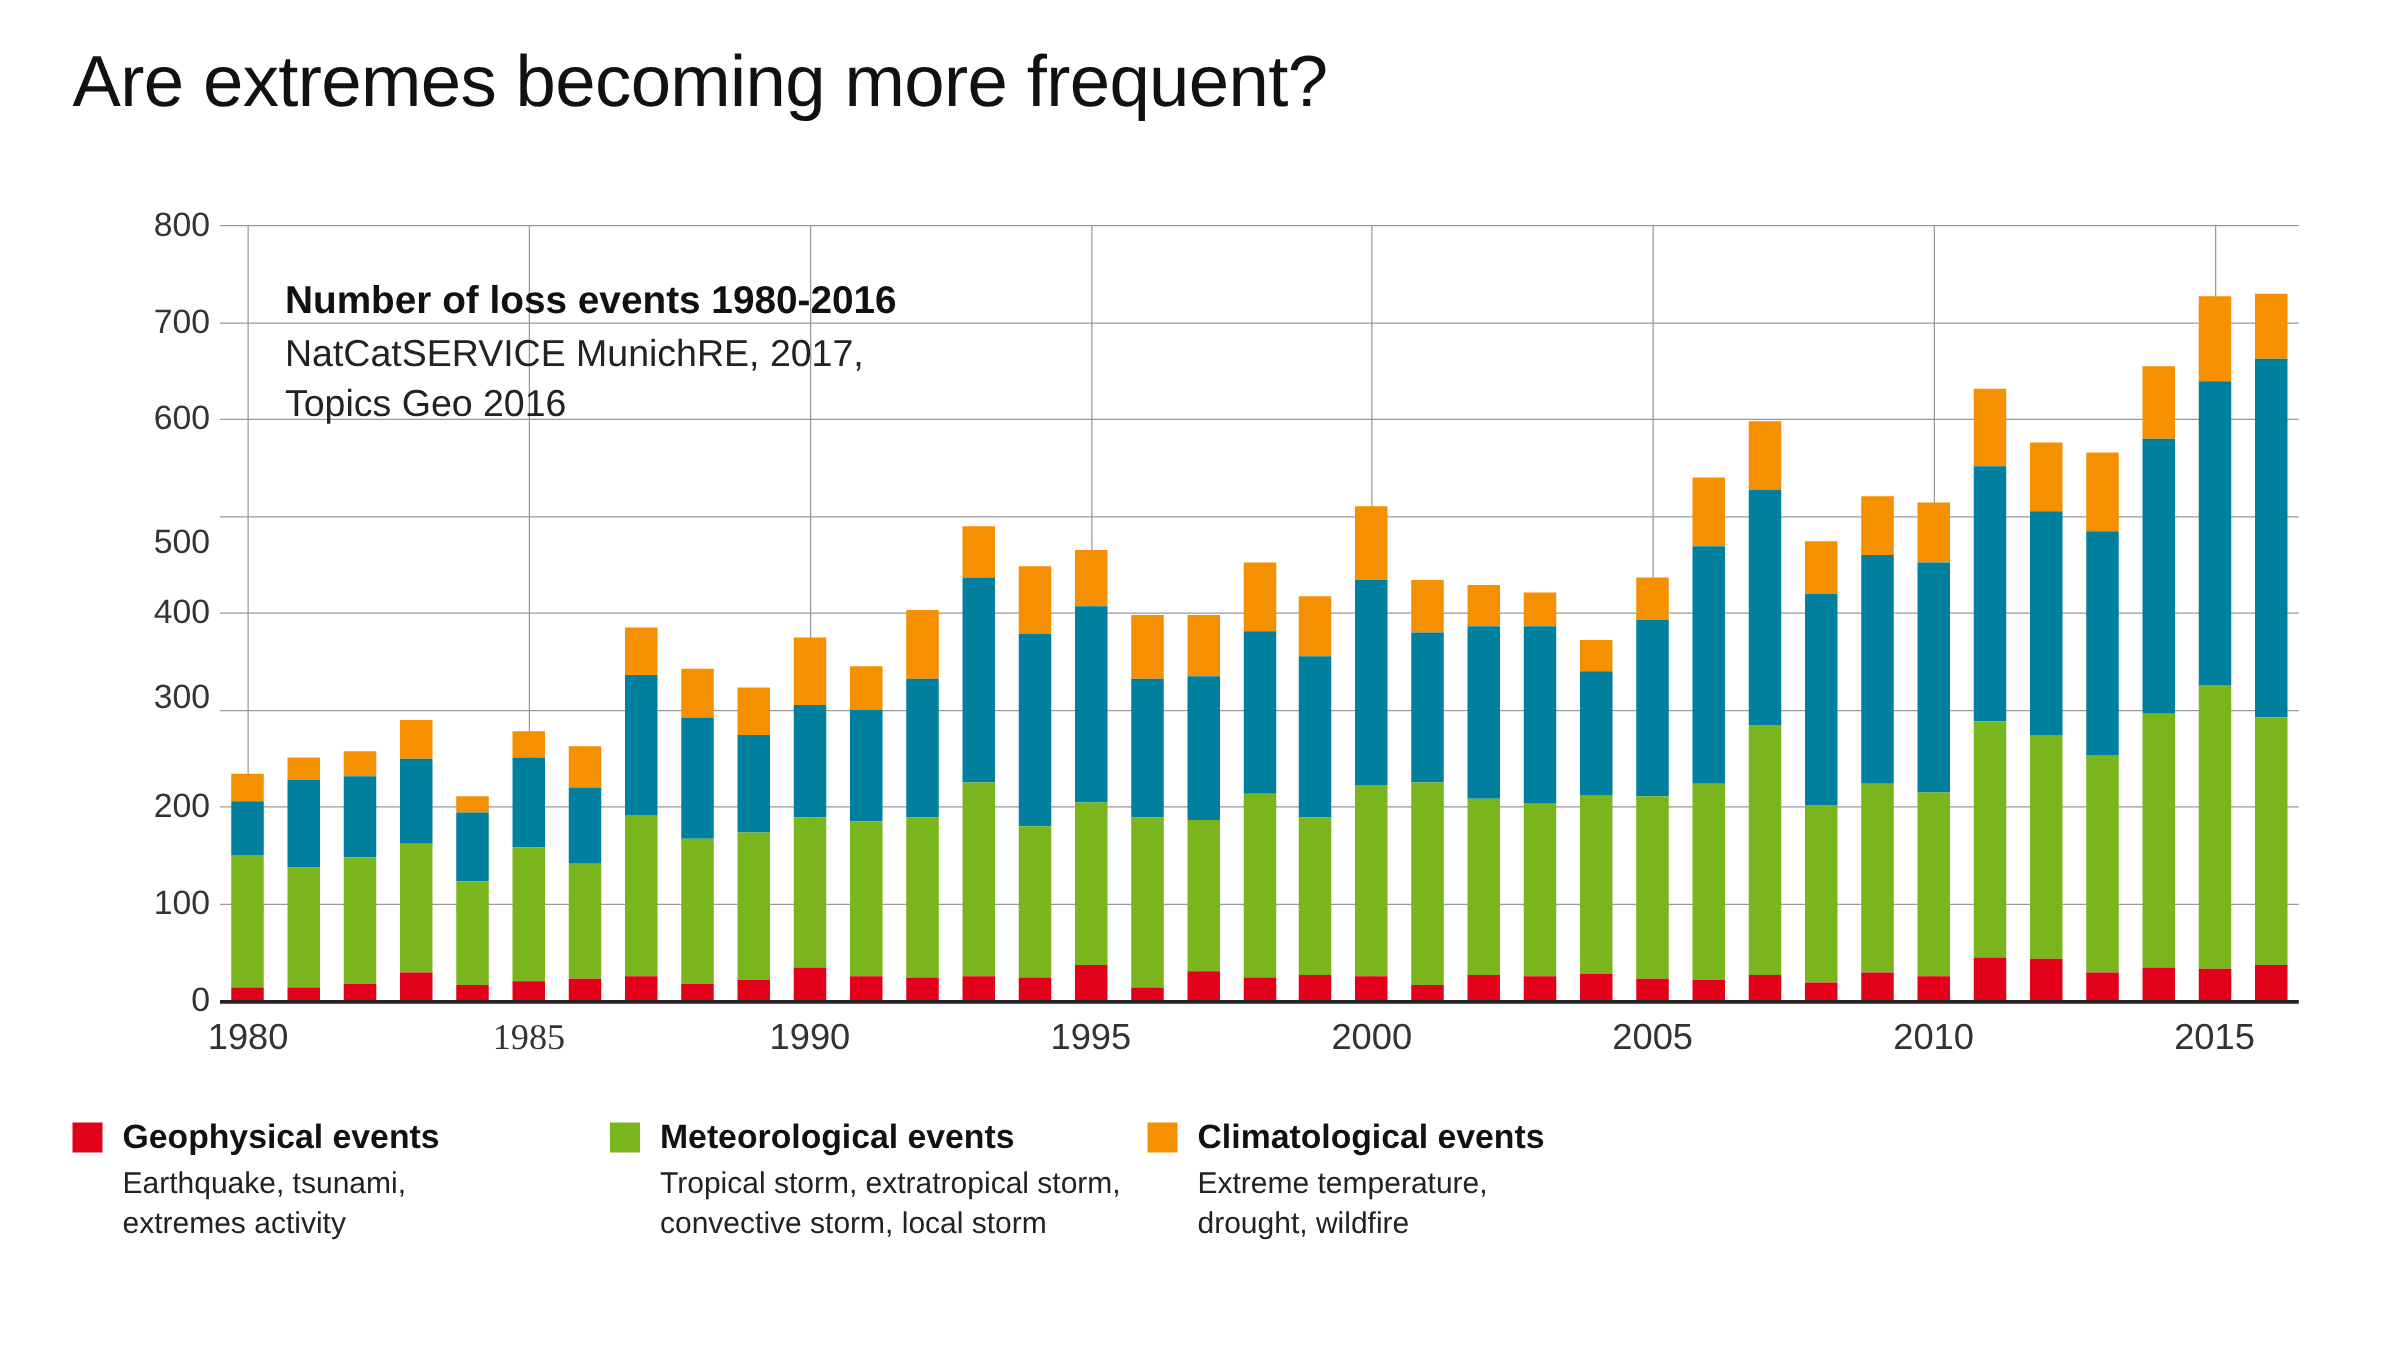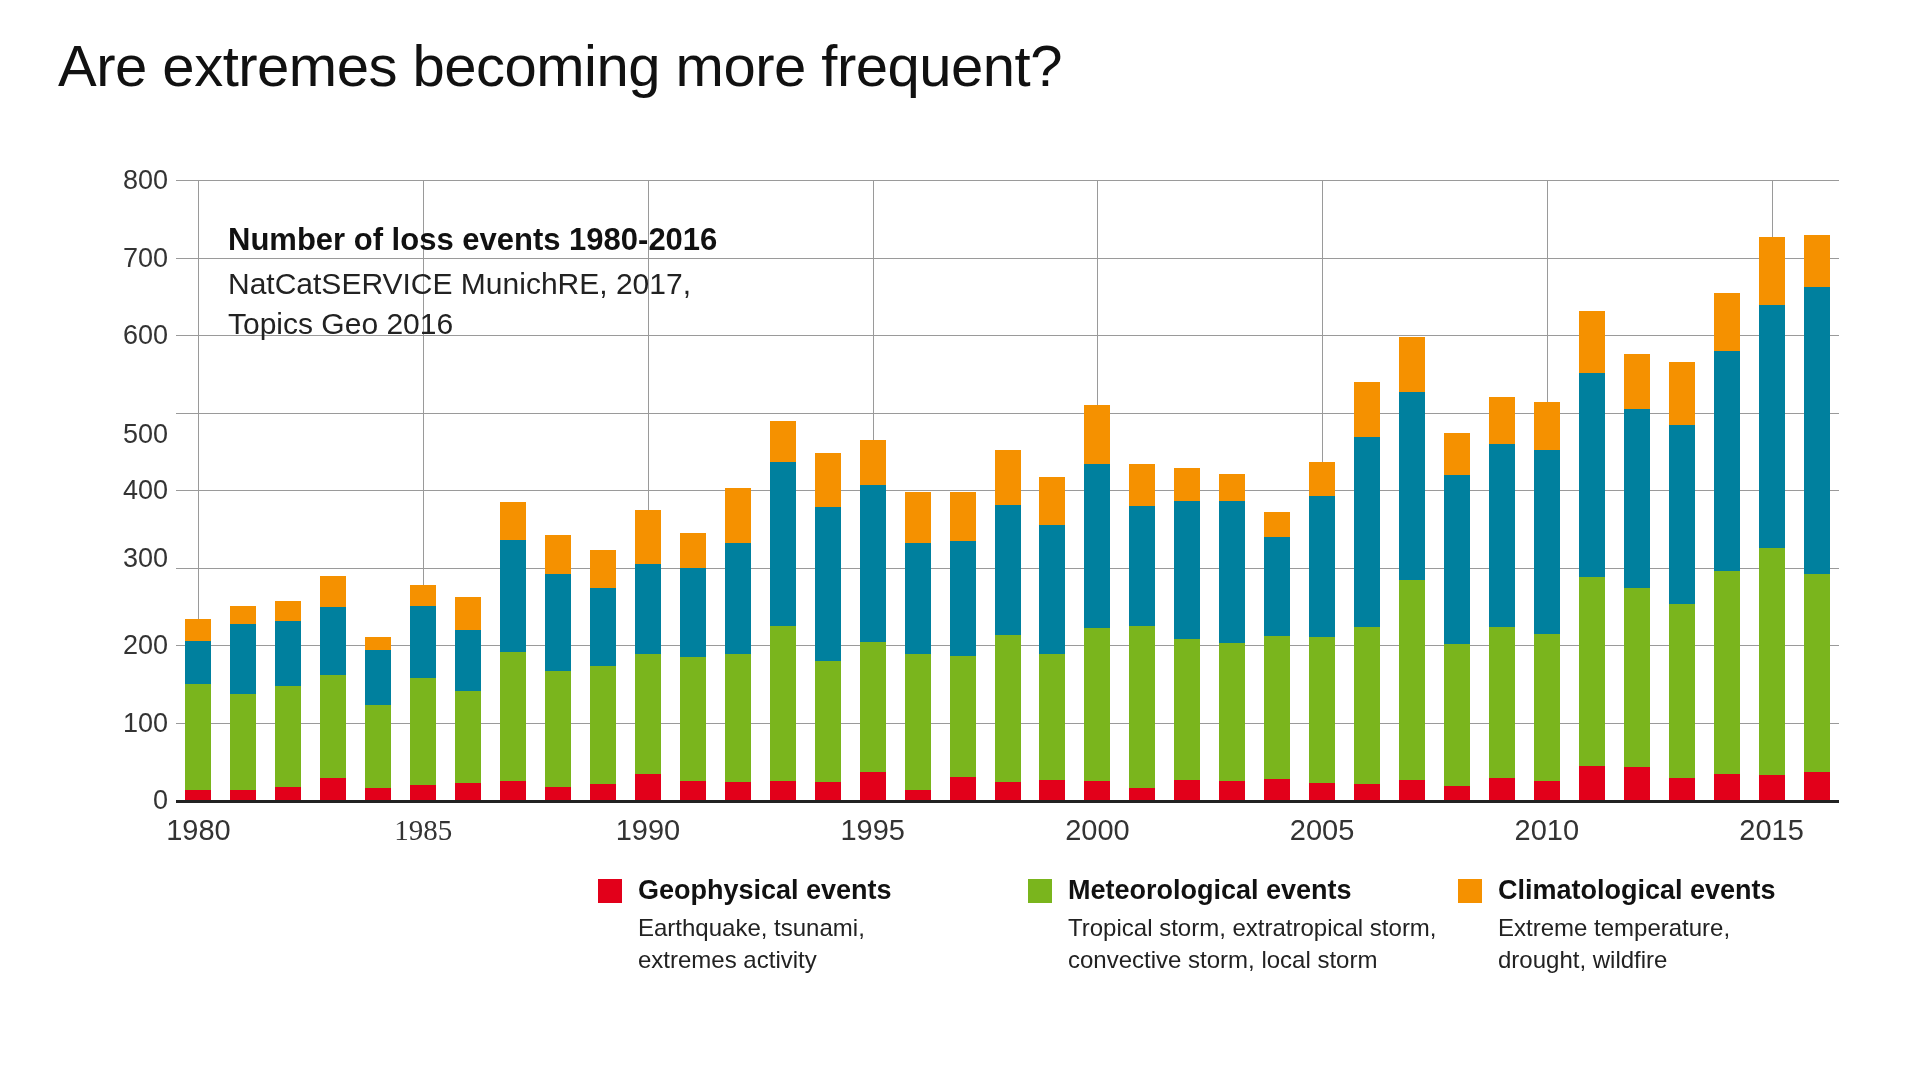--- a/index.html
+++ b/index.html
@@ -110,24 +110,23 @@
     font-size: 30px;
     font-weight: 400;
     color: #222;
     line-height: 1.33;
   }
 
   
   #legend {
     position: absolute;
     left: 58px;
-    top: 874px;
+    top: 893px;
     width: 1830px;
     display: flex;
-    justify-content: flex-end;
   }
   .legend-item {
     display: flex;
     align-items: flex-start;
     width: 430px;
   }
   .legend-swatch {
     width: 24px;
     height: 24px;
     margin-top: 5px;

